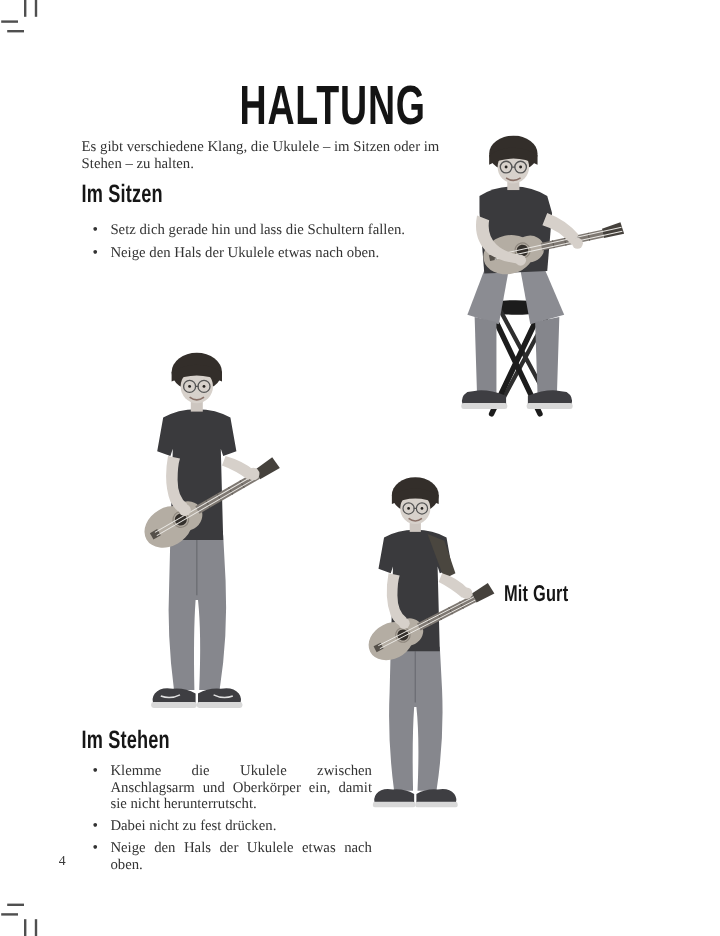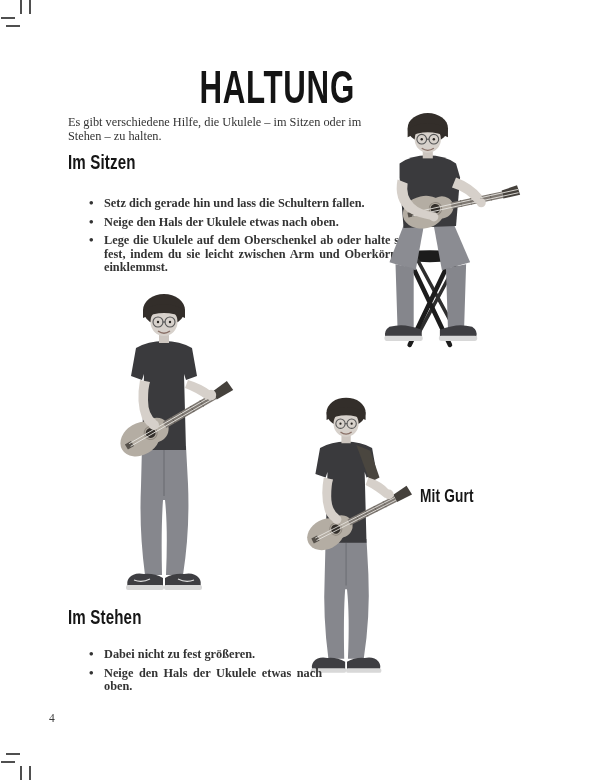--- a/index.html
+++ b/index.html
@@ -11,21 +11,21 @@
   .title-wrap{position:absolute;left:26px;right:0;top:64px;text-align:center;}
   .title{display:inline-block;margin:0;font-family:"Liberation Sans",sans-serif;
          font-weight:700;font-size:46px;line-height:1;color:#141414;
          transform:scaleX(0.68);transform-origin:center top;letter-spacing:1px;}
   
   .h2{position:absolute;margin:0;font-family:"Liberation Sans",sans-serif;font-weight:700;
       font-size:21px;line-height:1;color:#161616;transform:scaleX(0.72);
       transform-origin:left top;letter-spacing:.2px;white-space:nowrap;}
   
   .body-text{position:absolute;margin:0;font-size:12.3px;line-height:13.8px;color:#333;}
-  .bullets{position:absolute;margin:16px;padding:0;list-style:none;font-weight:bold;}
+  .bullets{position:absolute;margin:4px;padding:0;list-style:none;}
   .bullets li{position:relative;margin:0 0 5px 0;padding-left:20px;font-size:12.3px;
               line-height:13.6px;color:#333;text-align:justify;}
   .bullets li::before{content:"\2022";position:absolute;left:5px;top:-1px;font-size:13px;color:#333;}
   .gurt-body{text-align:justify;line-height:15.2px;font-size:12.2px;hyphens:auto;-webkit-hyphens:auto;}
   .pagenum{position:absolute;left:49px;top:712px;font-size:11.5px;color:#3a3a3a;}
   figure{position:absolute;margin:0;padding:0;}
   figure svg{display:block;}
 </style>
 </head>
 <body>
@@ -46,27 +46,26 @@
   <div class="cm" style="left:6px;top:753px;width:14px;height:2px;"></div>
   <div class="cm" style="left:569px;top:766px;width:2px;height:14px;"></div>
   <div class="cm" style="left:578px;top:766px;width:2px;height:14px;"></div>
   <div class="cm" style="left:585px;top:761px;width:14px;height:2px;"></div>
   <div class="cm" style="left:580px;top:753px;width:14px;height:2px;"></div>
 
   <div class="title-wrap">
     <h1 class="title">HALTUNG</h1>
   </div>
 
-  <p class="body-text" style="left:68px;top:116px;width:304px;">Es gibt verschiedene Hilfe, die Ukulele – im Sitzen oder im Stehen – zu halten.</p>
+  <p class="body-text" style="left:68px;top:116px;width:304px;">Es gibt verschiedene Klang, die Ukulele – im Sitzen oder im Stehen – zu halten.</p>
 
   <h2 class="h2" style="left:68px;top:151px;">Im Sitzen</h2>
   <ul class="bullets" style="left:68px;top:181px;width:324px;">
     <li>Setz dich gerade hin und lass die Schultern fallen.</li>
     <li>Neige den Hals der Ukulele etwas nach oben.</li>
-    <li>Lege die Ukulele auf dem Oberschenkel ab oder halte sie fest, indem du sie leicht zwischen Arm und Oberkörper einklemmst.</li>
   </ul>
 
   <figure style="left:383px;top:113px;width:140px;height:242px;">
     <svg width="140" height="242" viewBox="0 0 138 240" xmlns="http://www.w3.org/2000/svg">
 
       <ellipse cx="46" cy="142" rx="28" ry="6" fill="#1c1c1c"></ellipse>
       <path d="M34,146 L76,224 M74,146 L32,224" stroke="#2e2e2e" stroke-width="3.5" fill="none" stroke-linecap="round"></path>
       <path d="M26,146 L66,230 M66,146 L26,230" stroke="#1c1c1c" stroke-width="4.5" fill="none" stroke-linecap="round"></path>
 
       <path d="M22,106 L40,112 L32,156 L6,148 Z" fill="#8b8c92"></path>
@@ -201,19 +200,20 @@
       <circle cx="78" cy="34" r="1.2" fill="#262320"></circle>
       <circle cx="90" cy="34" r="1.2" fill="#262320"></circle>
       <path d="M78,43 Q84,47.5 90,43" stroke="#8a7168" stroke-width="1.4" fill="none"></path>
     </svg>
   </figure>
 
   <h2 class="h2" style="left:420px;top:486px;font-size:19px;">Mit Gurt</h2>
 
   <h2 class="h2" style="left:68px;top:606px;">Im Stehen</h2>
   <ul class="bullets" style="left:68px;top:632px;width:238px;">
-    <li>Dabei nicht zu fest größeren.</li>
+    <li>Klemme die Ukulele zwischen Anschlagsarm und Oberkörper ein, damit sie nicht herunterrutscht.</li>
+    <li>Dabei nicht zu fest drücken.</li>
     <li>Neige den Hals der Ukulele etwas nach oben.</li>
   </ul>
 
   <div class="pagenum">4</div>
 
 </div>
 
 </body></html>

